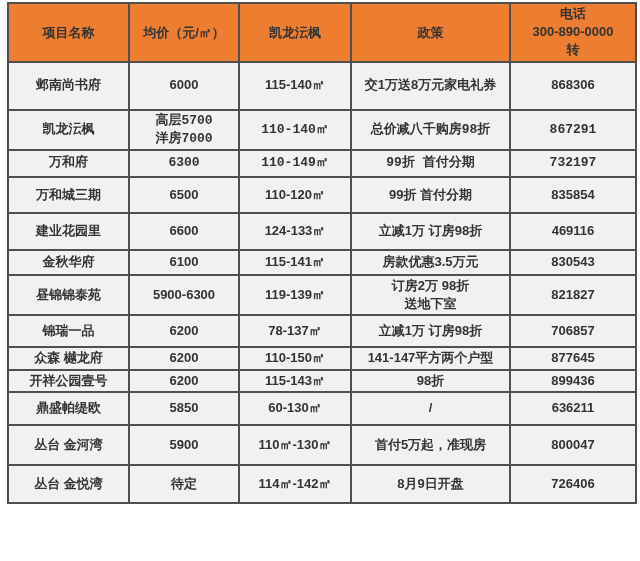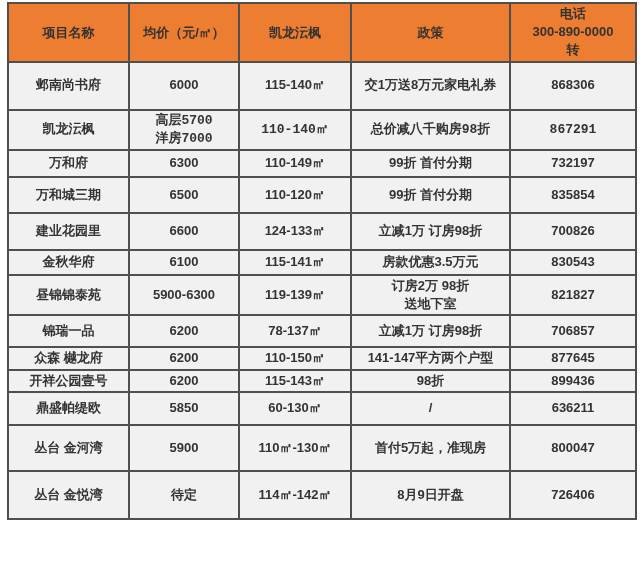--- a/index.html
+++ b/index.html
@@ -107,21 +107,21 @@
           <td>
             <span class="ln">110-140㎡</span>
           </td>
           <td>
             <span class="ln">总价减八千购房98折</span>
           </td>
           <td>
             <span class="ln">867291</span>
           </td>
         </tr>
-        <tr style="height: 27px;">
+        <tr style="height: 27px; font-family: Liberation Mono, monospace;">
           <td>
             <span class="ln">万和府</span>
           </td>
           <td>
             <span class="ln">6300</span>
           </td>
           <td>
             <span class="ln">110-149㎡</span>
           </td>
           <td>
@@ -155,21 +155,21 @@
           <td>
             <span class="ln">6600</span>
           </td>
           <td>
             <span class="ln">124-133㎡</span>
           </td>
           <td>
             <span class="ln">立减1万 订房98折</span>
           </td>
           <td>
-            <span class="ln">700826</span>
+            <span class="ln">469116</span>
           </td>
         </tr>
         <tr style="height: 25px;">
           <td>
             <span class="ln">金秋华府</span>
           </td>
           <td>
             <span class="ln">6100</span>
           </td>
           <td>
@@ -261,38 +261,38 @@
           <td>
             <span class="ln">60-130㎡</span>
           </td>
           <td>
             <span class="ln">/</span>
           </td>
           <td>
             <span class="ln">636211</span>
           </td>
         </tr>
-        <tr style="height: 46px;">
+        <tr style="height: 40px;">
           <td>
             <span class="ln">丛台 金河湾</span>
           </td>
           <td>
             <span class="ln">5900</span>
           </td>
           <td>
             <span class="ln">110㎡-130㎡</span>
           </td>
           <td>
             <span class="ln">首付5万起，准现房</span>
           </td>
           <td>
             <span class="ln">800047</span>
           </td>
         </tr>
-        <tr style="height: 48px;">
+        <tr style="height: 38px;">
           <td>
             <span class="ln">丛台 金悦湾</span>
           </td>
           <td>
             <span class="ln">待定</span>
           </td>
           <td>
             <span class="ln">114㎡-142㎡</span>
           </td>
           <td>

